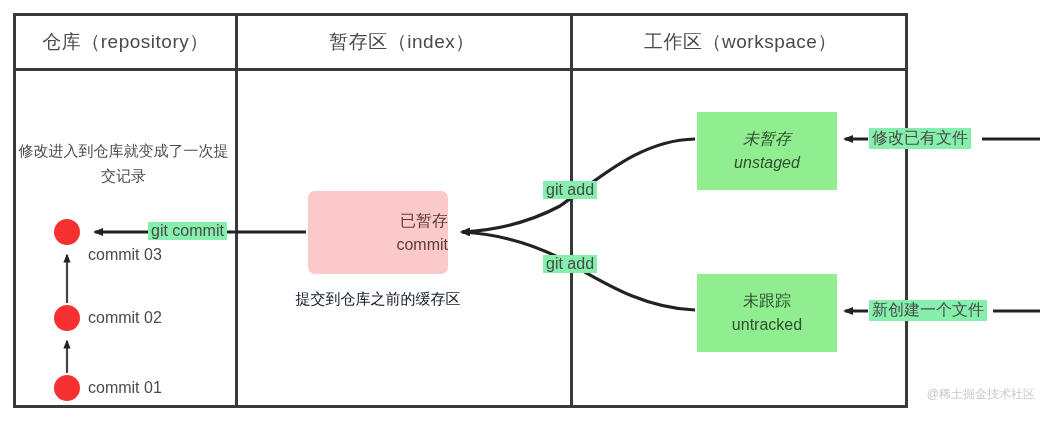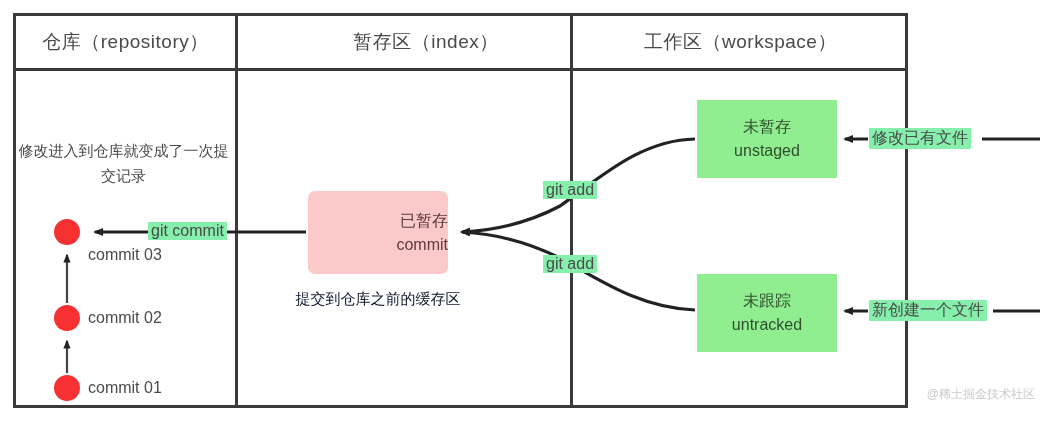--- a/index.html
+++ b/index.html
@@ -49,21 +49,21 @@
     top: 27px;
     height: 30px;
     line-height: 30px;
     text-align: center;
     font-size: 19px;
     color: #4a4a4a;
     letter-spacing: 0.5px;
     white-space: nowrap;
   }
   .col-head.c1 { left: 16px;  width: 219px; }
-  .col-head.c2 { left: 230px; width: 332px; padding-left: 30px; }
+  .col-head.c2 { left: 236px; width: 332px; }
   .col-head.c3 { left: 573px; width: 335px; }
 
   
   .repo-note {
     position: absolute;
     left: 16px;
     top: 138px;
     width: 215px;
     text-align: center;
     font-size: 15px;
@@ -124,21 +124,21 @@
     height: 78px;
     background: #90ee90;
     display: flex;
     flex-direction: column;
     align-items: center;
     justify-content: center;
     font-size: 16px;
     line-height: 24px;
     color: #2f4f2f;
   }
-  .ws-unstaged  { left: 697px; top: 100px; }
+  .ws-unstaged  { left: 697px; top: 112px; font-style: italic; }
   .ws-untracked { left: 697px; top: 274px; text-align: center; }
 
   
   .edge-label {
     position: absolute;
     font-size: 16px;
     color: #4a4a4a;
     background: #86efac;
     padding: 0 3px;
     white-space: nowrap;

